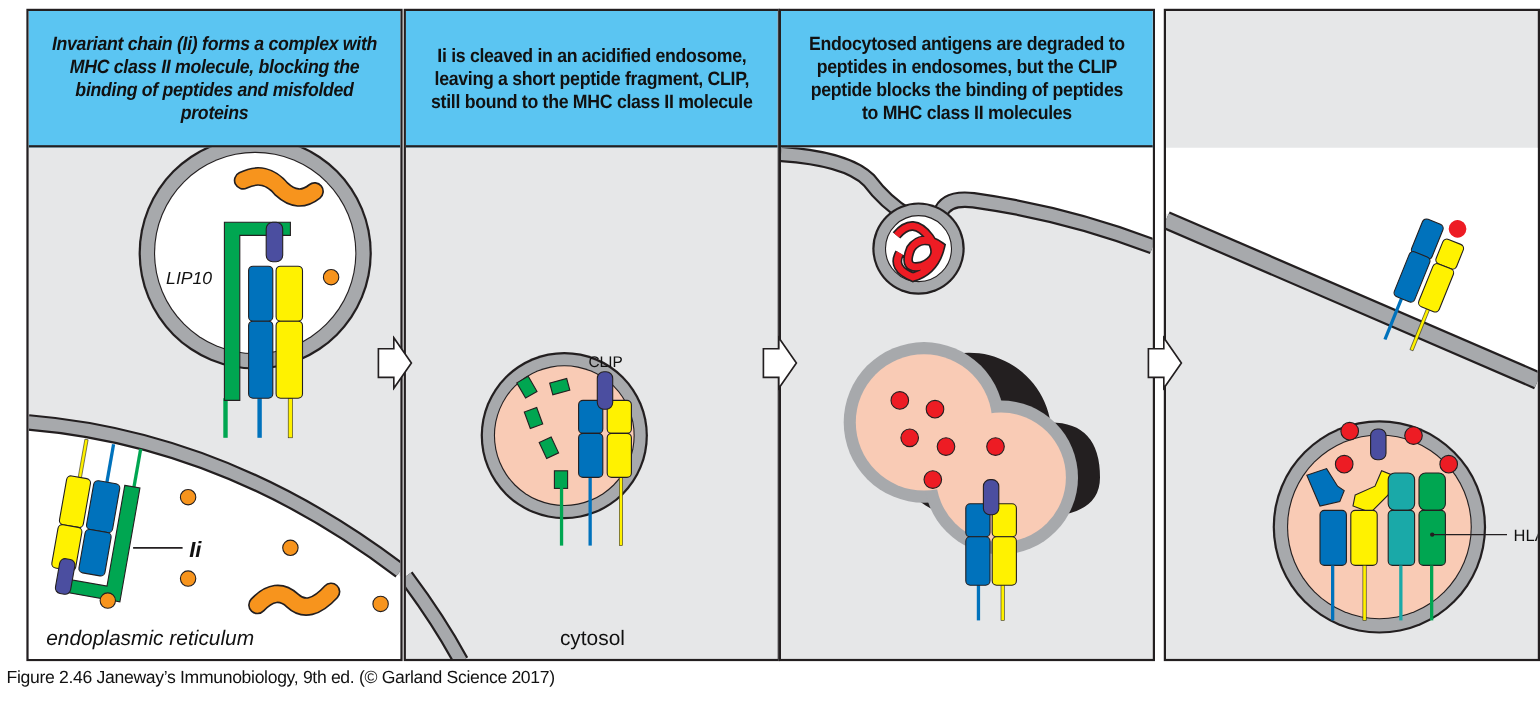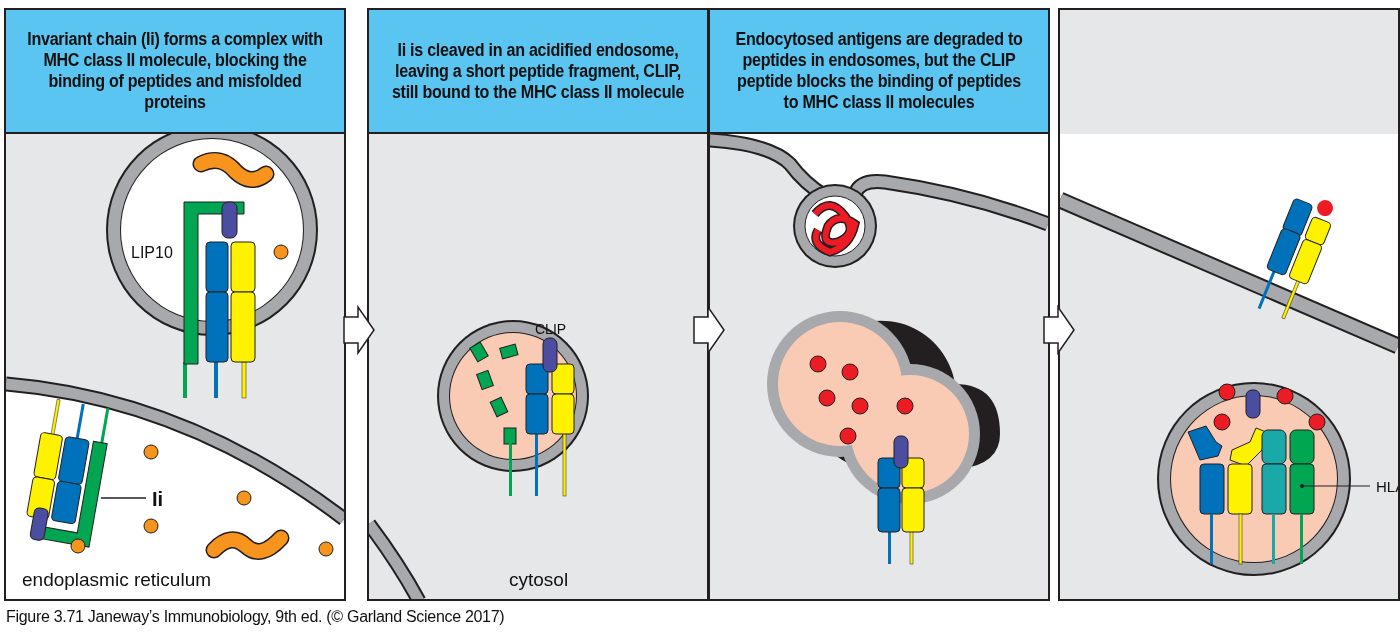--- a/index.html
+++ b/index.html
@@ -8,21 +8,21 @@
   .panel .hdr{position:absolute;left:0;top:0;right:0;height:124px;background:#5bc5f2;border-bottom:2px solid #231f20;display:flex;align-items:center;justify-content:center;text-align:center;padding:0 6px;box-sizing:border-box;}
   .panel .hdr span{font-family:"Liberation Sans",sans-serif;font-weight:bold;font-size:17.5px;line-height:21px;color:#111;letter-spacing:-0.3px;transform:scaleX(0.92);display:block;}
   .panel svg{position:absolute;left:0;top:124px;}
   .caption{position:absolute;left:6px;top:608px;font-size:16px;color:#111;font-family:"Liberation Sans",sans-serif;letter-spacing:-0.3px;}
   .arrow{position:absolute;top:305px;}
   .lbl{font-family:"Liberation Sans",sans-serif;fill:#111;}
 </style>
 </head>
 <body>
 
-<div class="panel" style="left:4px;">
+<div class="panel" style="left:24px;font-style:italic;">
   <div class="hdr">
       <span>Invariant chain (Ii) forms a complex with MHC class II molecule, blocking the binding of peptides and misfolded proteins</span>
     </div>
   <svg width="338" height="467" viewBox="0 0 338 467">
 
     <path d="M0,255 Q180,270 338,390 L338,467 L0,467 Z" fill="#fff"></path>
     <path d="M0,250 Q180,265 338,385" stroke="#231f20" stroke-width="15" fill="none"></path>
     <path d="M0,250 Q180,265 338,385" stroke="#a7a9ac" stroke-width="11" fill="none"></path>
 
     <circle cx="206" cy="96" r="106" fill="#231f20"></circle>
@@ -182,13 +182,13 @@
 <svg class="arrow" style="left:342px;" width="34" height="50" viewBox="0 0 34 50">
     <path d="M2,12 L16,12 L16,2 L32,25 L16,48 L16,38 L2,38 Z" fill="#fff" stroke="#231f20" stroke-width="1.5"></path>
   </svg>
 <svg class="arrow" style="left:692px;" width="34" height="50" viewBox="0 0 34 50">
     <path d="M2,12 L16,12 L16,2 L32,25 L16,48 L16,38 L2,38 Z" fill="#fff" stroke="#231f20" stroke-width="1.5"></path>
   </svg>
 <svg class="arrow" style="left:1042px;" width="34" height="50" viewBox="0 0 34 50">
     <path d="M2,12 L16,12 L16,2 L32,25 L16,48 L16,38 L2,38 Z" fill="#fff" stroke="#231f20" stroke-width="1.5"></path>
   </svg>
 
-<div class="caption">Figure 3.71  Janeway’s Immunobiology, 9th ed. (© Garland Science 2017)</div>
+<div class="caption">Figure 2.46  Janeway’s Immunobiology, 9th ed. (© Garland Science 2017)</div>
 
 </body></html>

